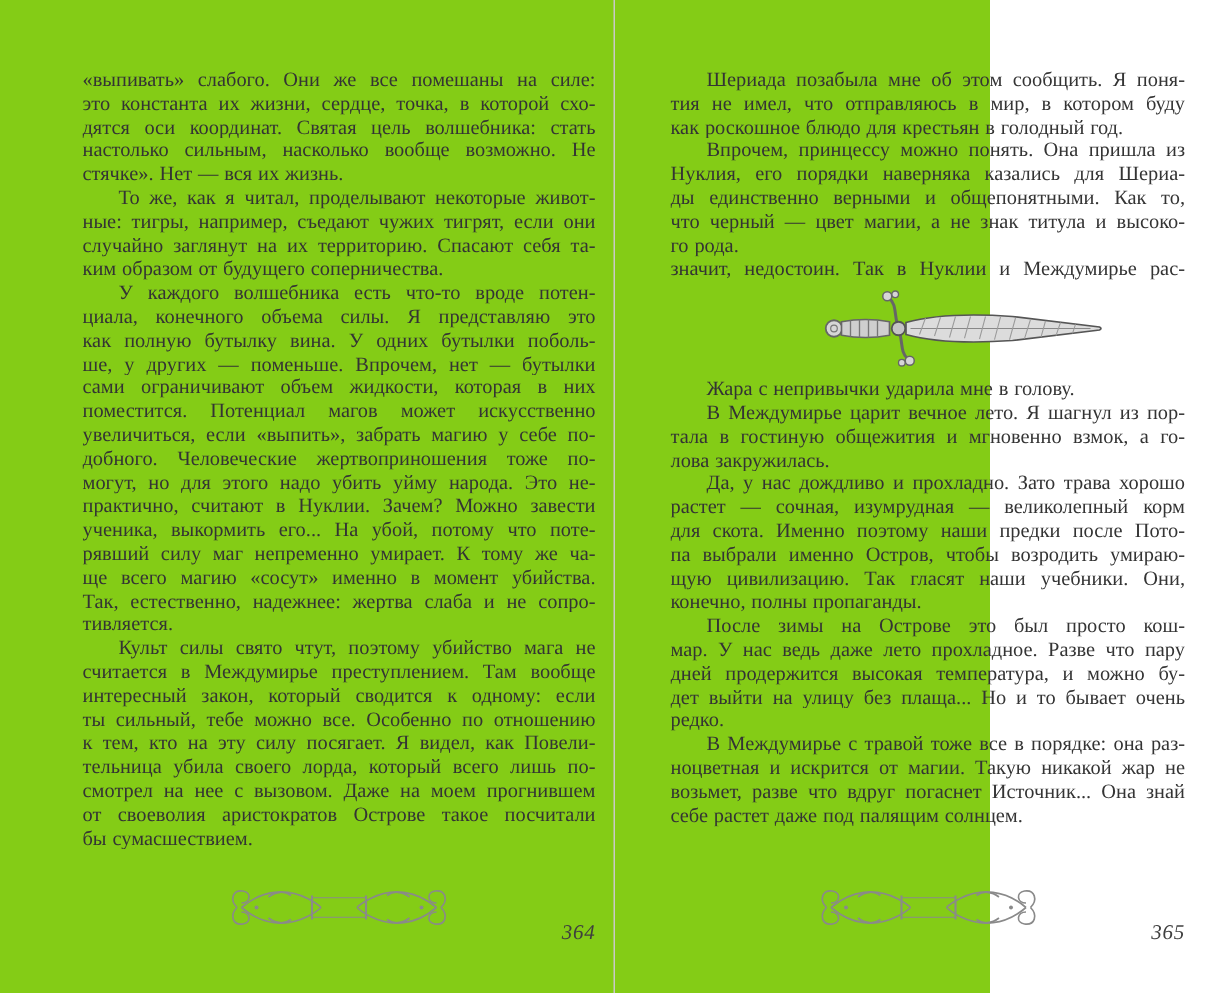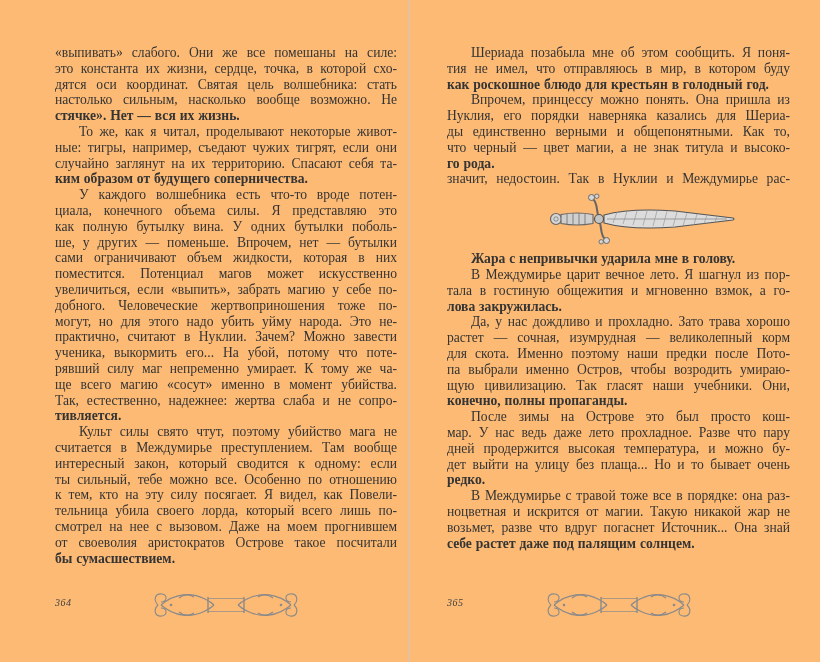--- a/index.html
+++ b/index.html
@@ -2,59 +2,59 @@
 <html lang="ru"><head>
 <meta charset="utf-8">
 <style>
   * { margin:0; padding:0; box-sizing:border-box; }
   html,body { width:820px; height:662px; }
   body {
     background:#ffffff;
     font-family:"Liberation Serif", serif;
     overflow:hidden;
   }
-  .spread { position:relative; width:820px; height:662px; background:#fdba74; }
+  .spread { position:relative; width:660px; height:662px; background:#84cc16; }
   .divider {
     position:absolute; left:409px; top:0; width:1px; height:662px;
     background:#c9c9c9;
   }
   .page { position:absolute; top:45px; }
   .page-left  { left:55px;  width:342px; }
   .page-right { left:447px; width:343px; }
   .line {
     font-size:13.6px;
     line-height:15.8px;
     height:15.8px;
     color:#343434;
     text-align:justify;
     text-align-last:justify;
     overflow:hidden;
     word-spacing:0.5px;
   }
-  .line.last { text-align-last:left;font-weight:bold; }
+  .line.last { text-align-last:left; }
   .line.indent { text-indent:24px; }
   .scene-break {
     height:64px;
     display:flex; align-items:center; justify-content:center;
   }
   .scene-break svg { transform:translateX(23px); }
   .footer {
     position:absolute; top:587px; height:40px;
   }
   .footer-left  { left:55px;  width:342px; }
   .footer-right { left:447px; width:343px; }
   .footer .flourish { display:block; margin:0 auto; }
   .footer { text-align:center; }
   .pagenum {
-    position:absolute; left:0; right:0; top:10px;
+    position:absolute; left:0; right:0; top:28px;
     font-family:"Liberation Serif", serif;
     font-style:italic;
-    font-size:10px;
+    font-size:14px;
     color:#3f3f3f;
-    text-align:left;
+    text-align:right;
     letter-spacing:0.5px;
   }
 </style>
 </head>
 <body>
 
 <div class="spread">
 
   <div class="page page-left">
     <div>

